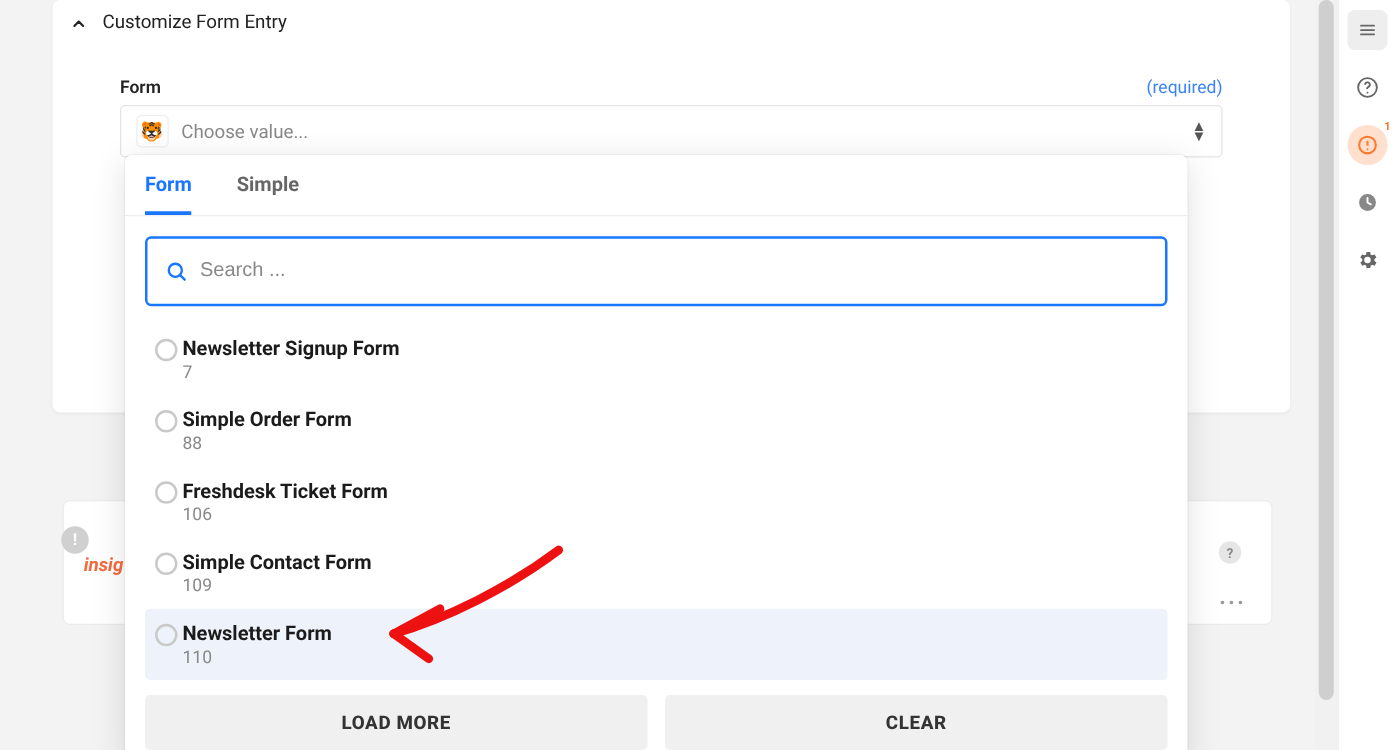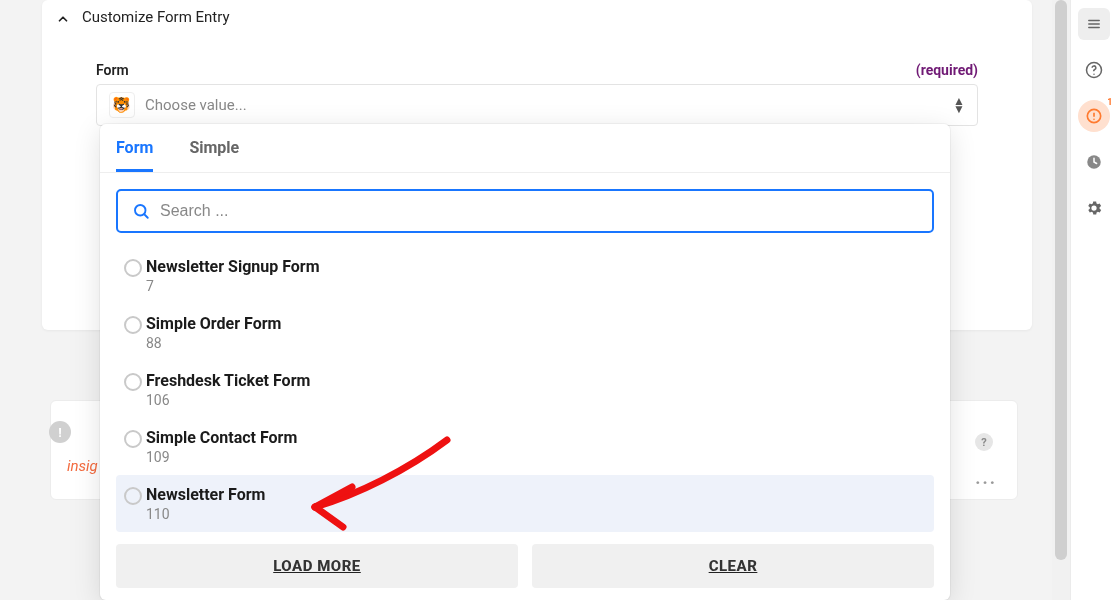--- a/index.html
+++ b/index.html
@@ -91,21 +91,21 @@
     transform: rotate(180deg);
   }
 
   .field-row {
     display: flex;
     justify-content: space-between;
     padding: 36px 54px 6px 54px;
     font-size: 14px;
     font-weight: 600;
   }
-  .required-tag { color: #701a75; font-weight: 700; }
+  .required-tag { color: #3b82f6; font-weight: 400; }
 
   .select-box {
     margin: 0 54px;
     height: 42px;
     border: 1px solid #e3e3e3;
     border-radius: 4px;
     display: flex;
     align-items: center;
     padding: 0 12px;
     gap: 10px;
@@ -133,22 +133,22 @@
     border: 1px solid #ececec;
     border-radius: 6px;
   }
   .card-secondary .warn {
     position: absolute; left: -2px; top: 20px;
     width: 22px; height: 22px; border-radius: 50%;
     background: #d0d0d0; color: #fff; font-size: 13px; font-weight: 700;
     display: flex; align-items: center; justify-content: center;
   }
   .card-secondary .logo {
-    position:absolute; left: 16px; top: 56px;
-    font-style: italic; font-weight: 400;
+    position:absolute; left: 16px; top: 42px;
+    font-style: italic; font-weight: 700;
     color: #f36a3e; font-size: 15px;
   }
   .card-secondary .help {
     position:absolute; right: 24px; top: 32px;
     width: 18px; height: 18px; border-radius: 50%;
     background: #e6e6e6; color:#888; font-size: 11px; font-weight:700;
     display:flex; align-items:center; justify-content:center;
   }
   .card-secondary .more {
     position:absolute; right: 20px; top: 66px;
@@ -181,21 +181,21 @@
   .tab.active {
     color: #1976ff;
     border-bottom: 3px solid #1976ff;
   }
 
   .search-wrap {
     padding: 16px 16px 10px 16px;
   }
   .search-box {
     width: 100%;
-    height: 44px;
+    height: 56px;
     border: 2px solid #1976ff;
     border-radius: 5px;
     display: flex;
     align-items: center;
     padding: 0 14px;
     gap: 10px;
   }
   .search-box svg { flex-shrink: 0; }
   .search-box input {
     border: none; outline: none;
@@ -230,21 +230,20 @@
     color: #1b1b1b;
   }
   .opt-text .sub {
     font-size: 14px; color: #888; margin-top: 2px;
   }
 
   .button-row {
     display: flex;
     gap: 14px;
     padding: 0 16px;
-    text-decoration: underline;
   }
   .big-btn {
     flex: 1;
     height: 44px;
     background: #f0f0f0;
     border-radius: 4px;
     font-size: 15px;
     font-weight: 800;
     letter-spacing: .5px;
     color: #333;

